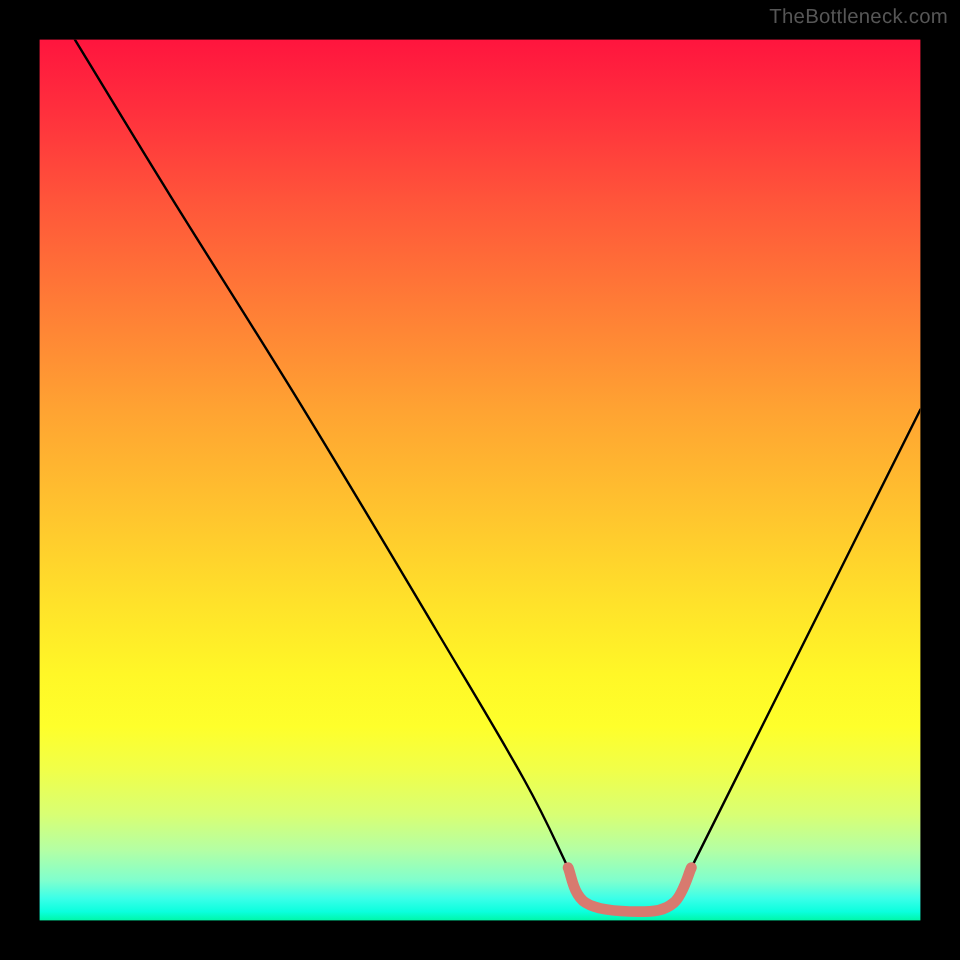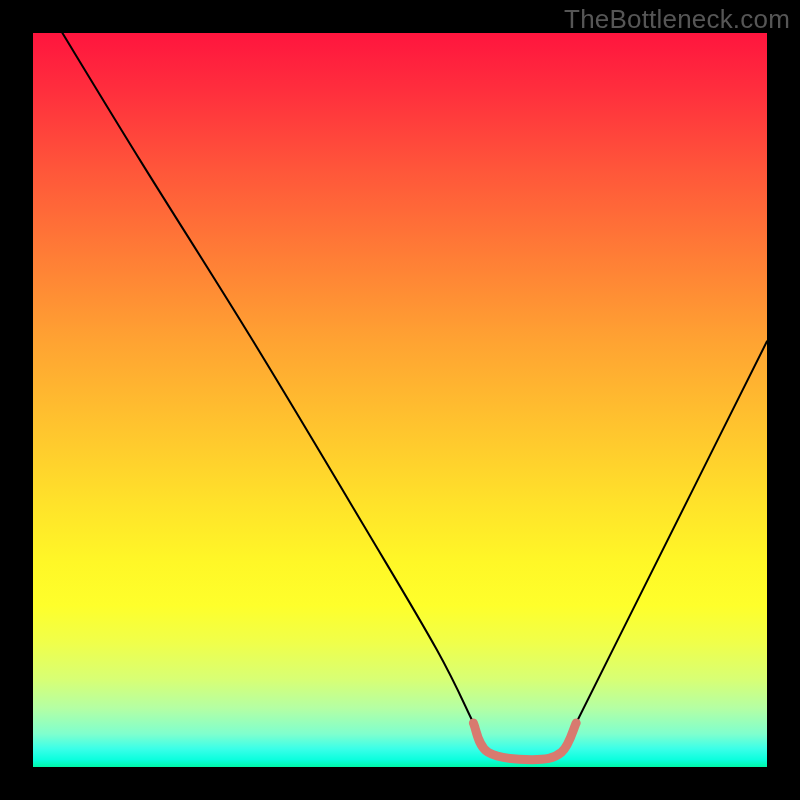--- a/index.html
+++ b/index.html
@@ -14,21 +14,21 @@
     position: relative;
     width: 800px;
     height: 800px;
     background: #000;
   }
   .watermark {
     position: absolute;
     top: 4px;
     right: 10px;
     font-family: Arial, Helvetica, sans-serif;
-    font-size: 26px;
+    font-size: 17px;
     color: #565656;
     letter-spacing: 0.2px;
     z-index: 5;
   }
   .plot-area {
     position: absolute;
     left: 33px;
     top: 33px;
     width: 734px;
     height: 734px;

